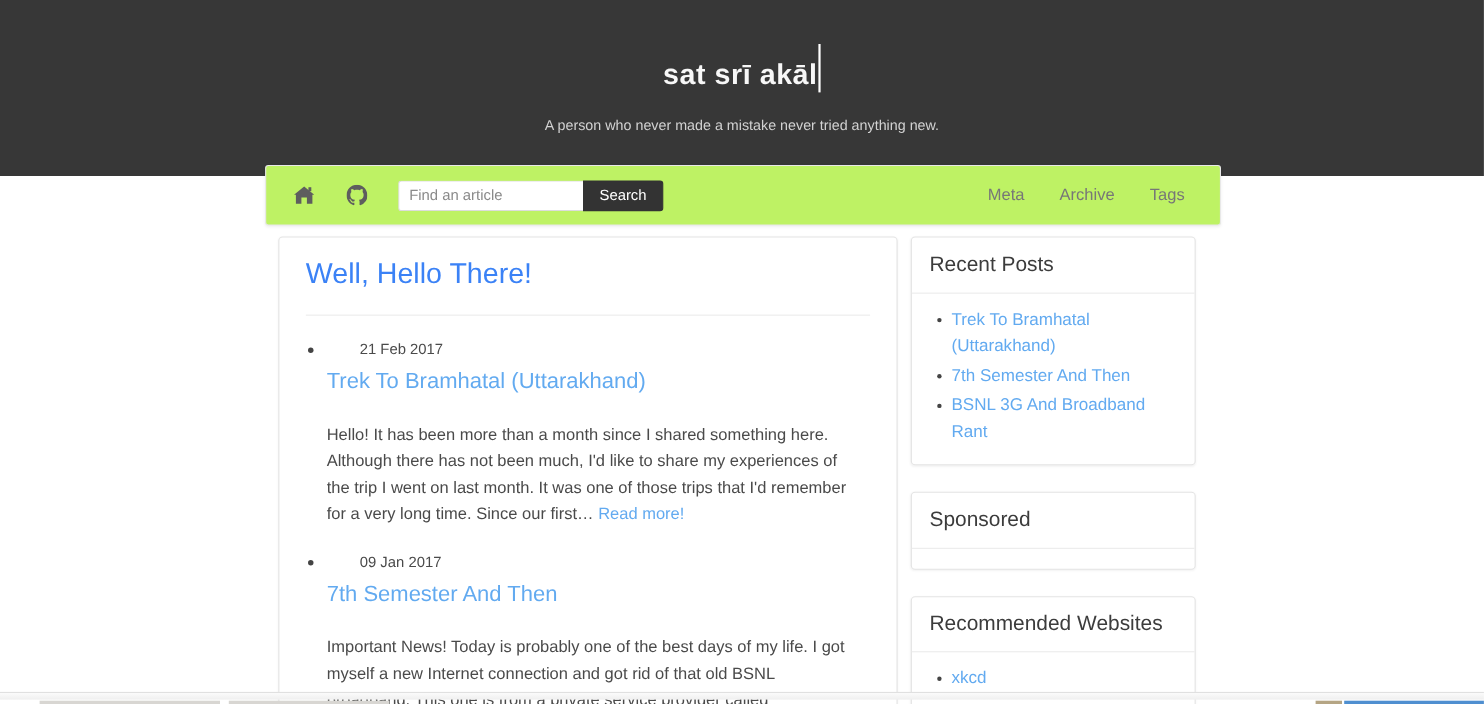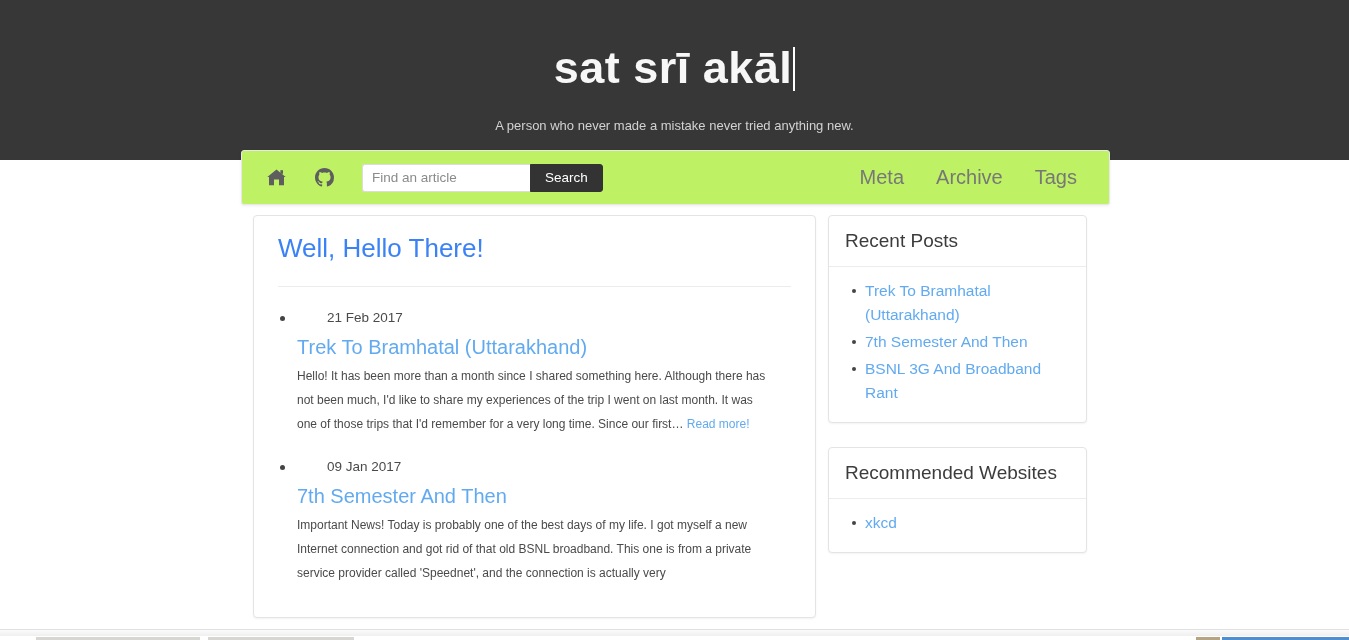--- a/index.html
+++ b/index.html
@@ -33,21 +33,21 @@
   .masthead-inner {
     position: absolute;
     left: 0;
     top: 0;
     width: 1349px;
     text-align: center;
   }
   .site-title {
     margin: 0;
     padding-top: 40px;
-    font-size: 45px;
+    font-size: 26px;
     font-weight: bold;
     color: #f7f7f7;
     letter-spacing: 0.5px;
     line-height: 1.25;
   }
   .site-title .caret {
     display: inline-block;
     width: 2px;
     height: 44px;
     background: #ffffff;
@@ -128,21 +128,21 @@
   }
 
   .nav-right {
     margin-left: auto;
     display: flex;
     align-items: center;
     padding-right: 16px;
   }
   .nav-link {
     color: #777777;
-    font-size: 20px;
+    font-size: 15px;
     text-decoration: none;
     padding: 0 16px;
     cursor: pointer;
   }
 
   
   .content-wrap {
     position: absolute;
     left: 0;
     top: 215px;
@@ -214,22 +214,22 @@
   .post-title {
     display: block;
     margin-top: 6px;
     font-size: 20px;
     color: #62aaf0;
     text-decoration: none;
     line-height: 1.3;
     cursor: pointer;
   }
   .post-excerpt {
-    margin: 4px 0 0 0;
-    font-size: 12px;
+    margin: 24px 0 0 0;
+    font-size: 15px;
     line-height: 24px;
     color: #4a4a4a;
     max-width: 478px;
   }
   .read-more {
     color: #62aaf0;
     text-decoration: none;
     cursor: pointer;
   }
 
@@ -381,20 +381,26 @@
         </div>
         <div class="panel-body">
           <ul class="side-list">
             <li><a class="side-link">Trek To Bramhatal (Uttarakhand)</a></li>
             <li><a class="side-link">7th Semester And Then</a></li>
             <li><a class="side-link">BSNL 3G And Broadband Rant</a></li>
           </ul>
         </div>
       </div>
 
+      <div class="panel side-panel">
+        <div class="panel-head no-rule">
+          <h3 class="panel-title">Sponsored</h3>
+        </div>
+        <div class="panel-body empty"></div>
+      </div>
 
       <div class="panel side-panel">
         <div class="panel-head">
           <h3 class="panel-title">Recommended Websites</h3>
         </div>
         <div class="panel-body">
           <ul class="side-list">
             <li><a class="side-link">xkcd</a></li>
           </ul>
         </div>

